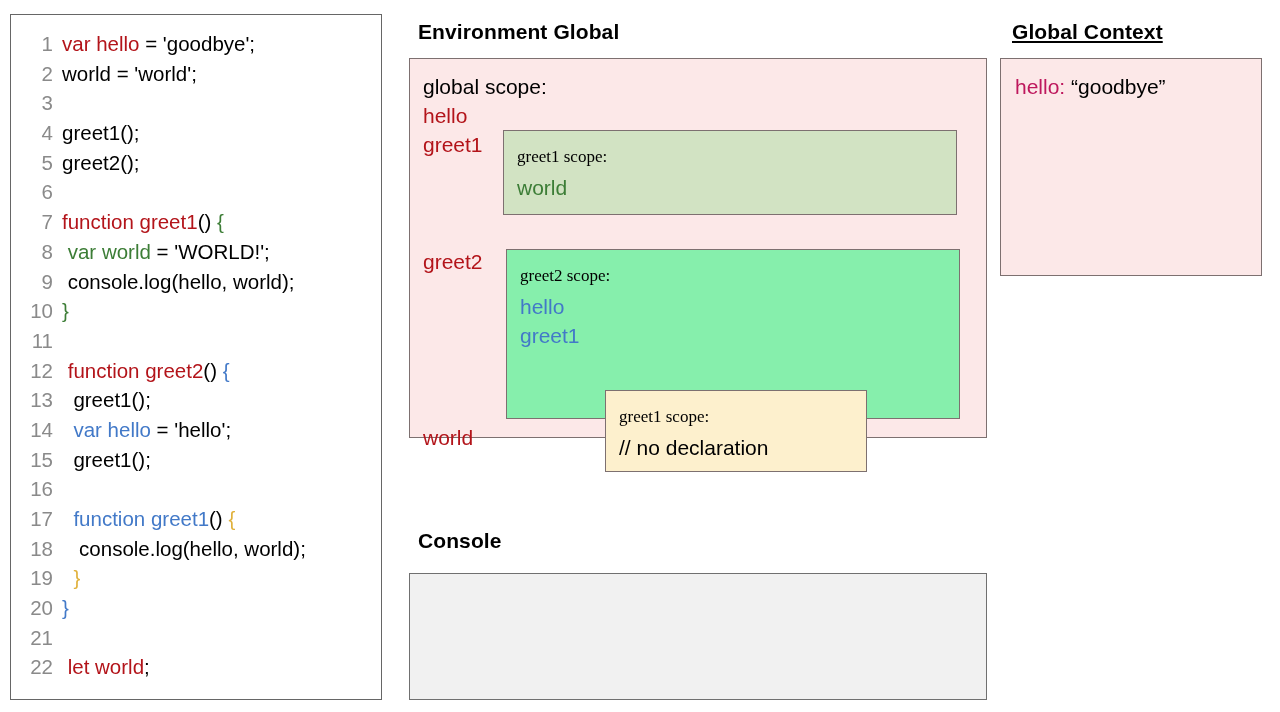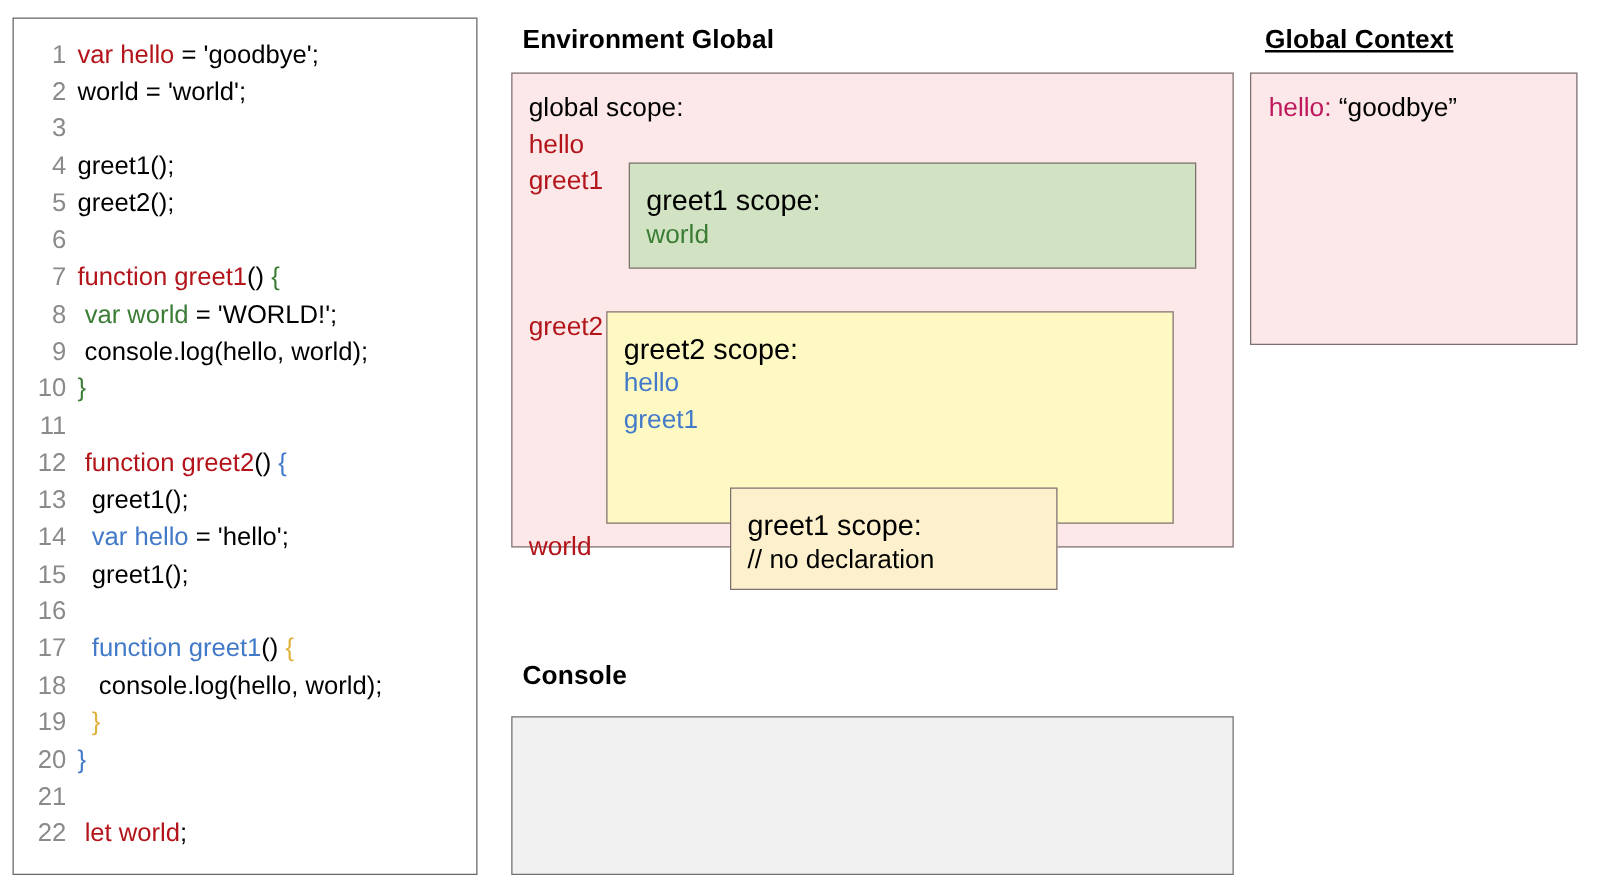--- a/index.html
+++ b/index.html
@@ -100,40 +100,41 @@
     border: 1px solid #7d7070;
   }
   #greet1-scope-box {
     left: 93px;
     top: 71px;
     width: 454px;
     height: 85px;
     background: #d2e3c3;
   }
   #greet2-scope-box {
-    left: 75px;
+    left: 96px;
     top: 190px;
     width: 454px;
     height: 170px;
-    background: #fef9c3;
+    background: #86efac;
   }
   #greet1-inner-scope-box {
     left: 98px;
     top: 140px;
     width: 262px;
     height: 82px;
     background: #fdf0cd;
   }
   .scope-title {
     position: absolute;
     left: 13px;
     top: 16px;
-    font-size: 23px;
+    font-size: 17px;
     color: #000000;
     white-space: nowrap;
+    font-family: Liberation Serif, serif;
   }
   .scope-var {
     position: absolute;
     left: 13px;
     font-size: 21px;
     white-space: nowrap;
   }
   #greet1-scope-var-world { top: 45px; color: #3c7d36; }
   #greet2-scope-var-hello { top: 45px; color: #4279c8; }
   #greet2-scope-var-greet1{ top: 74px; color: #4279c8; }

